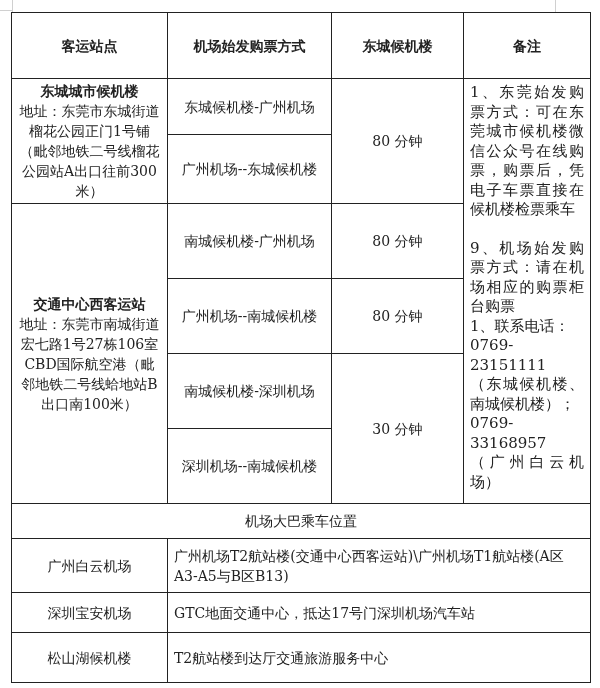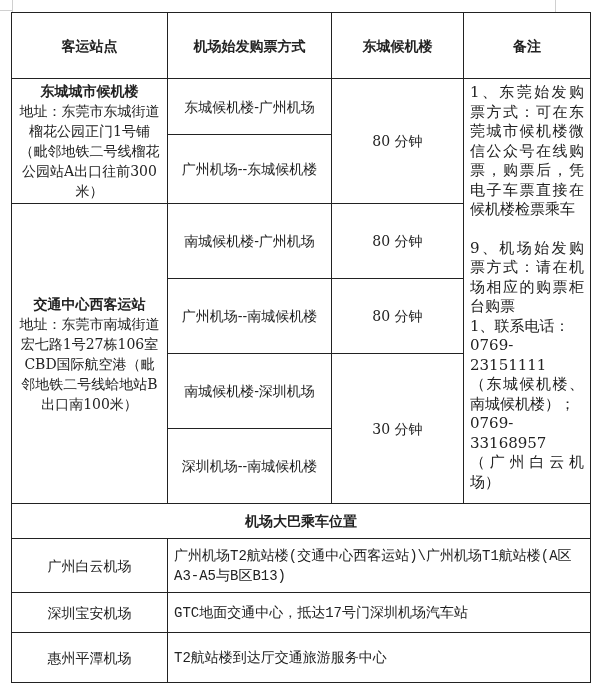--- a/index.html
+++ b/index.html
@@ -9,22 +9,22 @@
   .guide-h { position:absolute; left:0; top:10px; width:12px; height:1px; background:#d0d0d0; }
   .guide-v2 { position:absolute; left:555px; top:0; width:1px; height:12px; background:#d0d0d0; }
   table { position:absolute; left:11px; top:12px; border-collapse:collapse; table-layout:fixed; }
   td, th { border:1.5px solid #222; padding:0 6px; font-size:14px; line-height:20px; text-align:center; vertical-align:middle; font-weight:normal; }
   th { font-weight:bold; font-size:14px; }
   .station { padding:2px 6px; }
   .station .name { font-weight:bold; }
   .note { text-align:left; text-align-last:left; padding:4px 6px; text-align:justify; line-height:19.5px; font-size:15px; vertical-align:top; }
   .note p { margin:0; }
   .note .gap { height:19px; }
-  .loc-title { font-weight:bold; }
-  .loc-desc { text-align:left;font-family:Liberation Mono, monospace; }
+  .loc-title { font-weight:normal; }
+  .loc-desc { text-align:left; }
 </style>
 </head>
 <body>
 
 <div class="guide-v"></div>
 <div class="guide-h"></div>
 <div class="guide-v2"></div>
 
 <table>
   <colgroup>
@@ -88,17 +88,17 @@
   </tr>
   <tr style="height:54px">
     <td style="width:125px">广州白云机场</td>
     <td colspan="3" class="loc-desc">广州机场T2航站楼(交通中心西客运站)\广州机场T1航站楼(A区A3-A5与B区B13)</td>
   </tr>
   <tr style="height:40px">
     <td>深圳宝安机场</td>
     <td colspan="3" class="loc-desc">GTC地面交通中心，抵达17号门深圳机场汽车站</td>
   </tr>
   <tr style="height:50px">
-    <td>惠州平潭机场</td>
+    <td>松山湖候机楼</td>
     <td colspan="3" class="loc-desc">T2航站楼到达厅交通旅游服务中心</td>
   </tr>
 </tbody>
   </table>
 
 </body></html>

